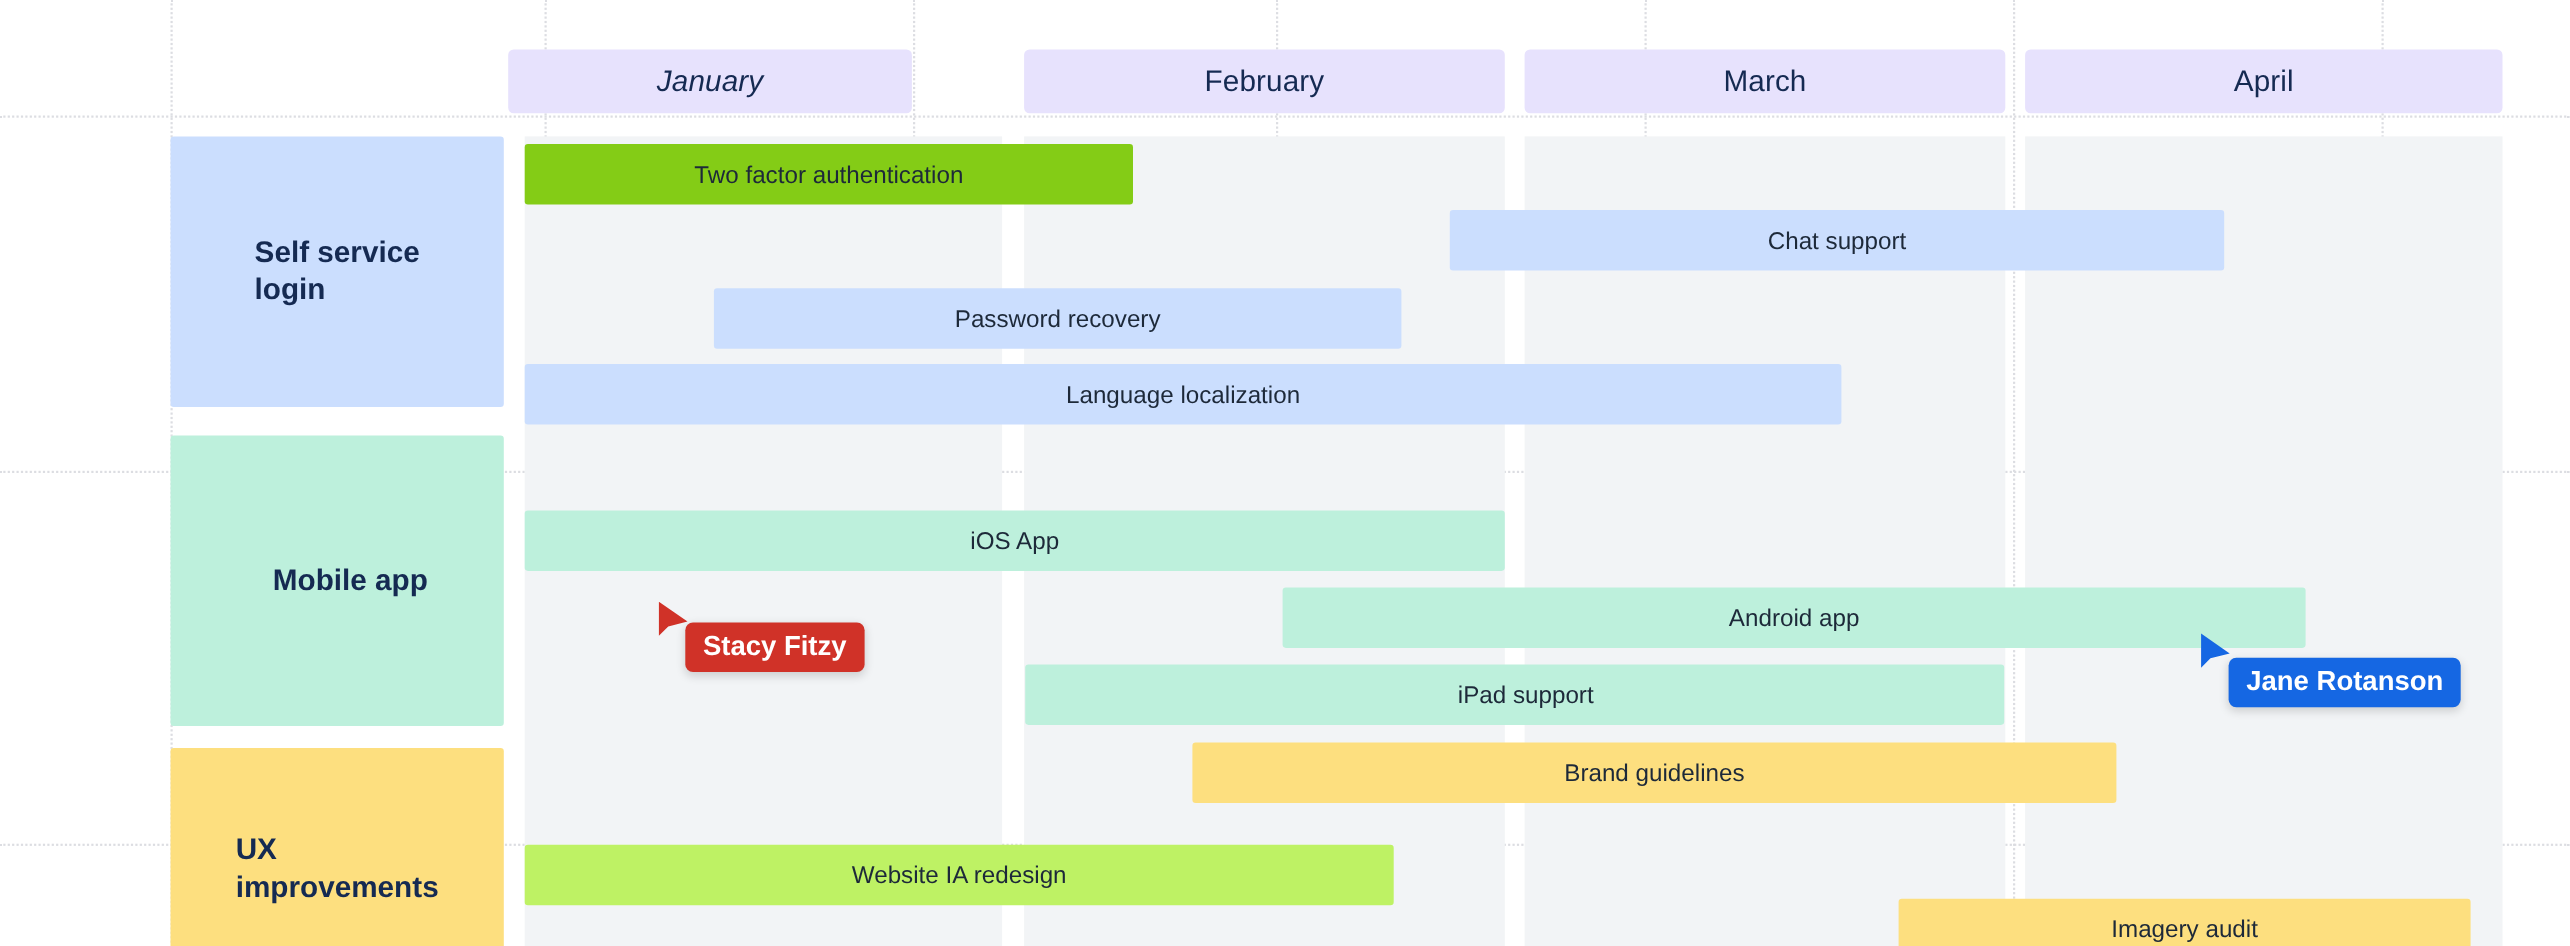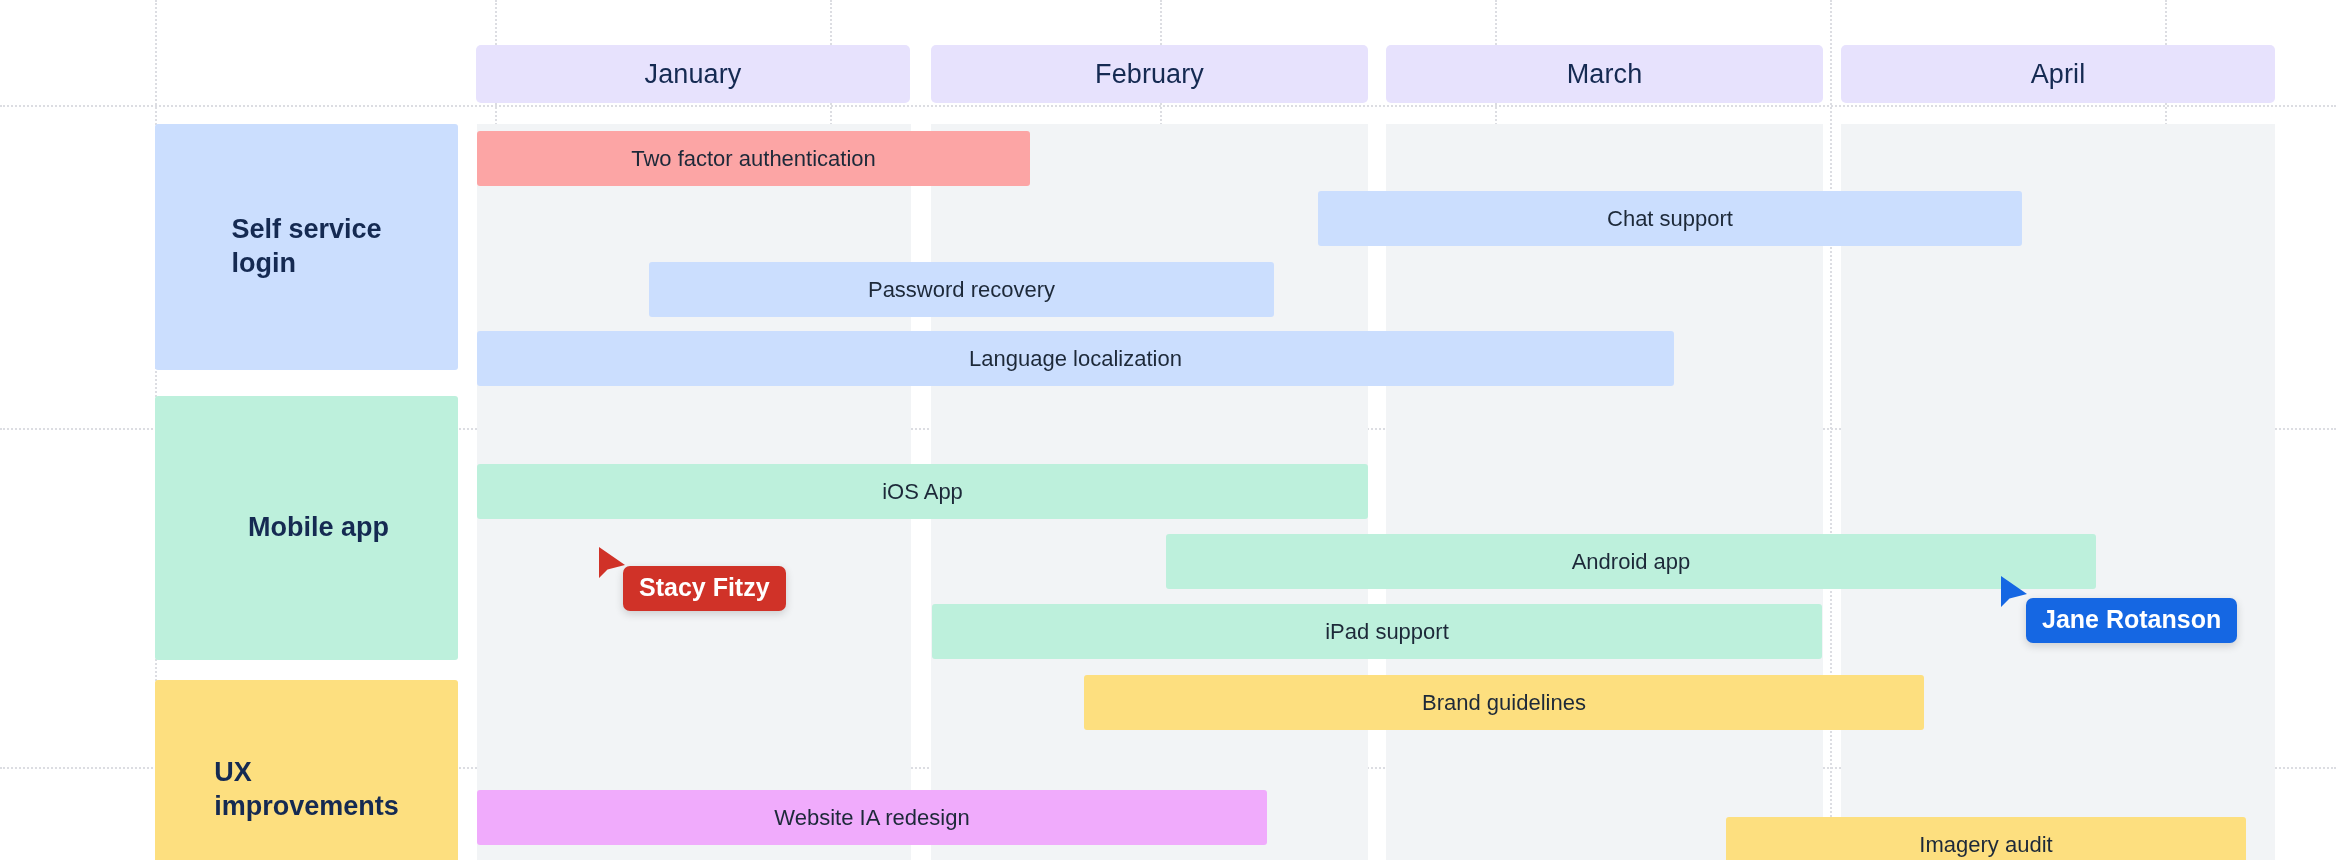--- a/index.html
+++ b/index.html
@@ -113,21 +113,21 @@
     </div>
 
   <div id="col-bg-layer">
       <div class="col-bg" style="left: 477px; width: 434px; top: 124px; height: 736px; background: rgb(242, 244, 246);"></div>
       <div class="col-bg" style="left: 931px; width: 437px; top: 124px; height: 736px; background: rgb(242, 244, 246);"></div>
       <div class="col-bg" style="left: 1386px; width: 437px; top: 124px; height: 736px; background: rgb(242, 244, 246);"></div>
       <div class="col-bg" style="left: 1841px; width: 434px; top: 124px; height: 736px; background: rgb(242, 244, 246);"></div>
     </div>
 
   <div id="month-header">
-      <div class="month-chip" style="left: 476px; width: 434px; top: 45px; height: 58px; background: rgb(231, 226, 253);">
+      <div class="month-chip" style="left: 462px; width: 367px; top: 45px; height: 58px; background: rgb(231, 226, 253); font-style: italic;">
         <span>January</span>
       </div>
       <div class="month-chip" style="left: 931px; width: 437px; top: 45px; height: 58px; background: rgb(231, 226, 253);">
         <span>February</span>
       </div>
       <div class="month-chip" style="left: 1386px; width: 437px; top: 45px; height: 58px; background: rgb(231, 226, 253);">
         <span>March</span>
       </div>
       <div class="month-chip" style="left: 1841px; width: 434px; top: 45px; height: 58px; background: rgb(231, 226, 253);">
         <span>April</span>
@@ -142,21 +142,21 @@
       <div class="group-label" style="top: 396px; height: 264px; background: rgb(189, 240, 220);">
         <span style="white-space: pre-line; margin-left: 24px;">Mobile app</span>
       </div>
       <div class="group-label" style="top: 680px; height: 220px; background: rgb(253, 223, 127);">
         <span style="white-space: pre-line;">UX
 improvements</span>
       </div>
     </div>
 
   <div id="task-layer">
-      <div class="task-bar" style="left: 477px; width: 553px; top: 131px; background: #fca5a5;">
+      <div class="task-bar" style="left: 477px; width: 553px; top: 131px; background: #84cc16;">
         <span>Two factor authentication</span>
       </div>
       <div class="task-bar" style="left: 1318px; width: 704px; top: 191px; background: rgb(203, 222, 254);">
         <span>Chat support</span>
       </div>
       <div class="task-bar" style="left: 649px; width: 625px; top: 262px; background: rgb(203, 222, 254);">
         <span>Password recovery</span>
       </div>
       <div class="task-bar" style="left: 477px; width: 1197px; top: 331px; background: rgb(203, 222, 254);">
         <span>Language localization</span>
@@ -166,21 +166,21 @@
       </div>
       <div class="task-bar" style="left: 1166px; width: 930px; top: 534px; background: rgb(189, 240, 220);">
         <span>Android app</span>
       </div>
       <div class="task-bar" style="left: 932px; width: 890px; top: 604px; background: rgb(189, 240, 220); padding-left: 20px;">
         <span>iPad support</span>
       </div>
       <div class="task-bar" style="left: 1084px; width: 840px; top: 675px; background: rgb(253, 223, 127);">
         <span>Brand guidelines</span>
       </div>
-      <div class="task-bar" style="left: 477px; width: 790px; top: 790px; background: #f0abfc;">
+      <div class="task-bar" style="left: 477px; width: 790px; top: 768px; background: #bef264;">
         <span>Website IA redesign</span>
       </div>
       <div class="task-bar" style="left: 1726px; width: 520px; top: 817px; background: rgb(253, 223, 127);">
         <span>Imagery audit</span>
       </div>
     </div>
 
   <div id="cursor-layer">
       <div class="cursor-wrap" style="left: 0px; top: 0px;">
         <svg width="30" height="36" viewBox="0 0 30 36" class="cursor-arrow" style="left: 598px; top: 546px;">

